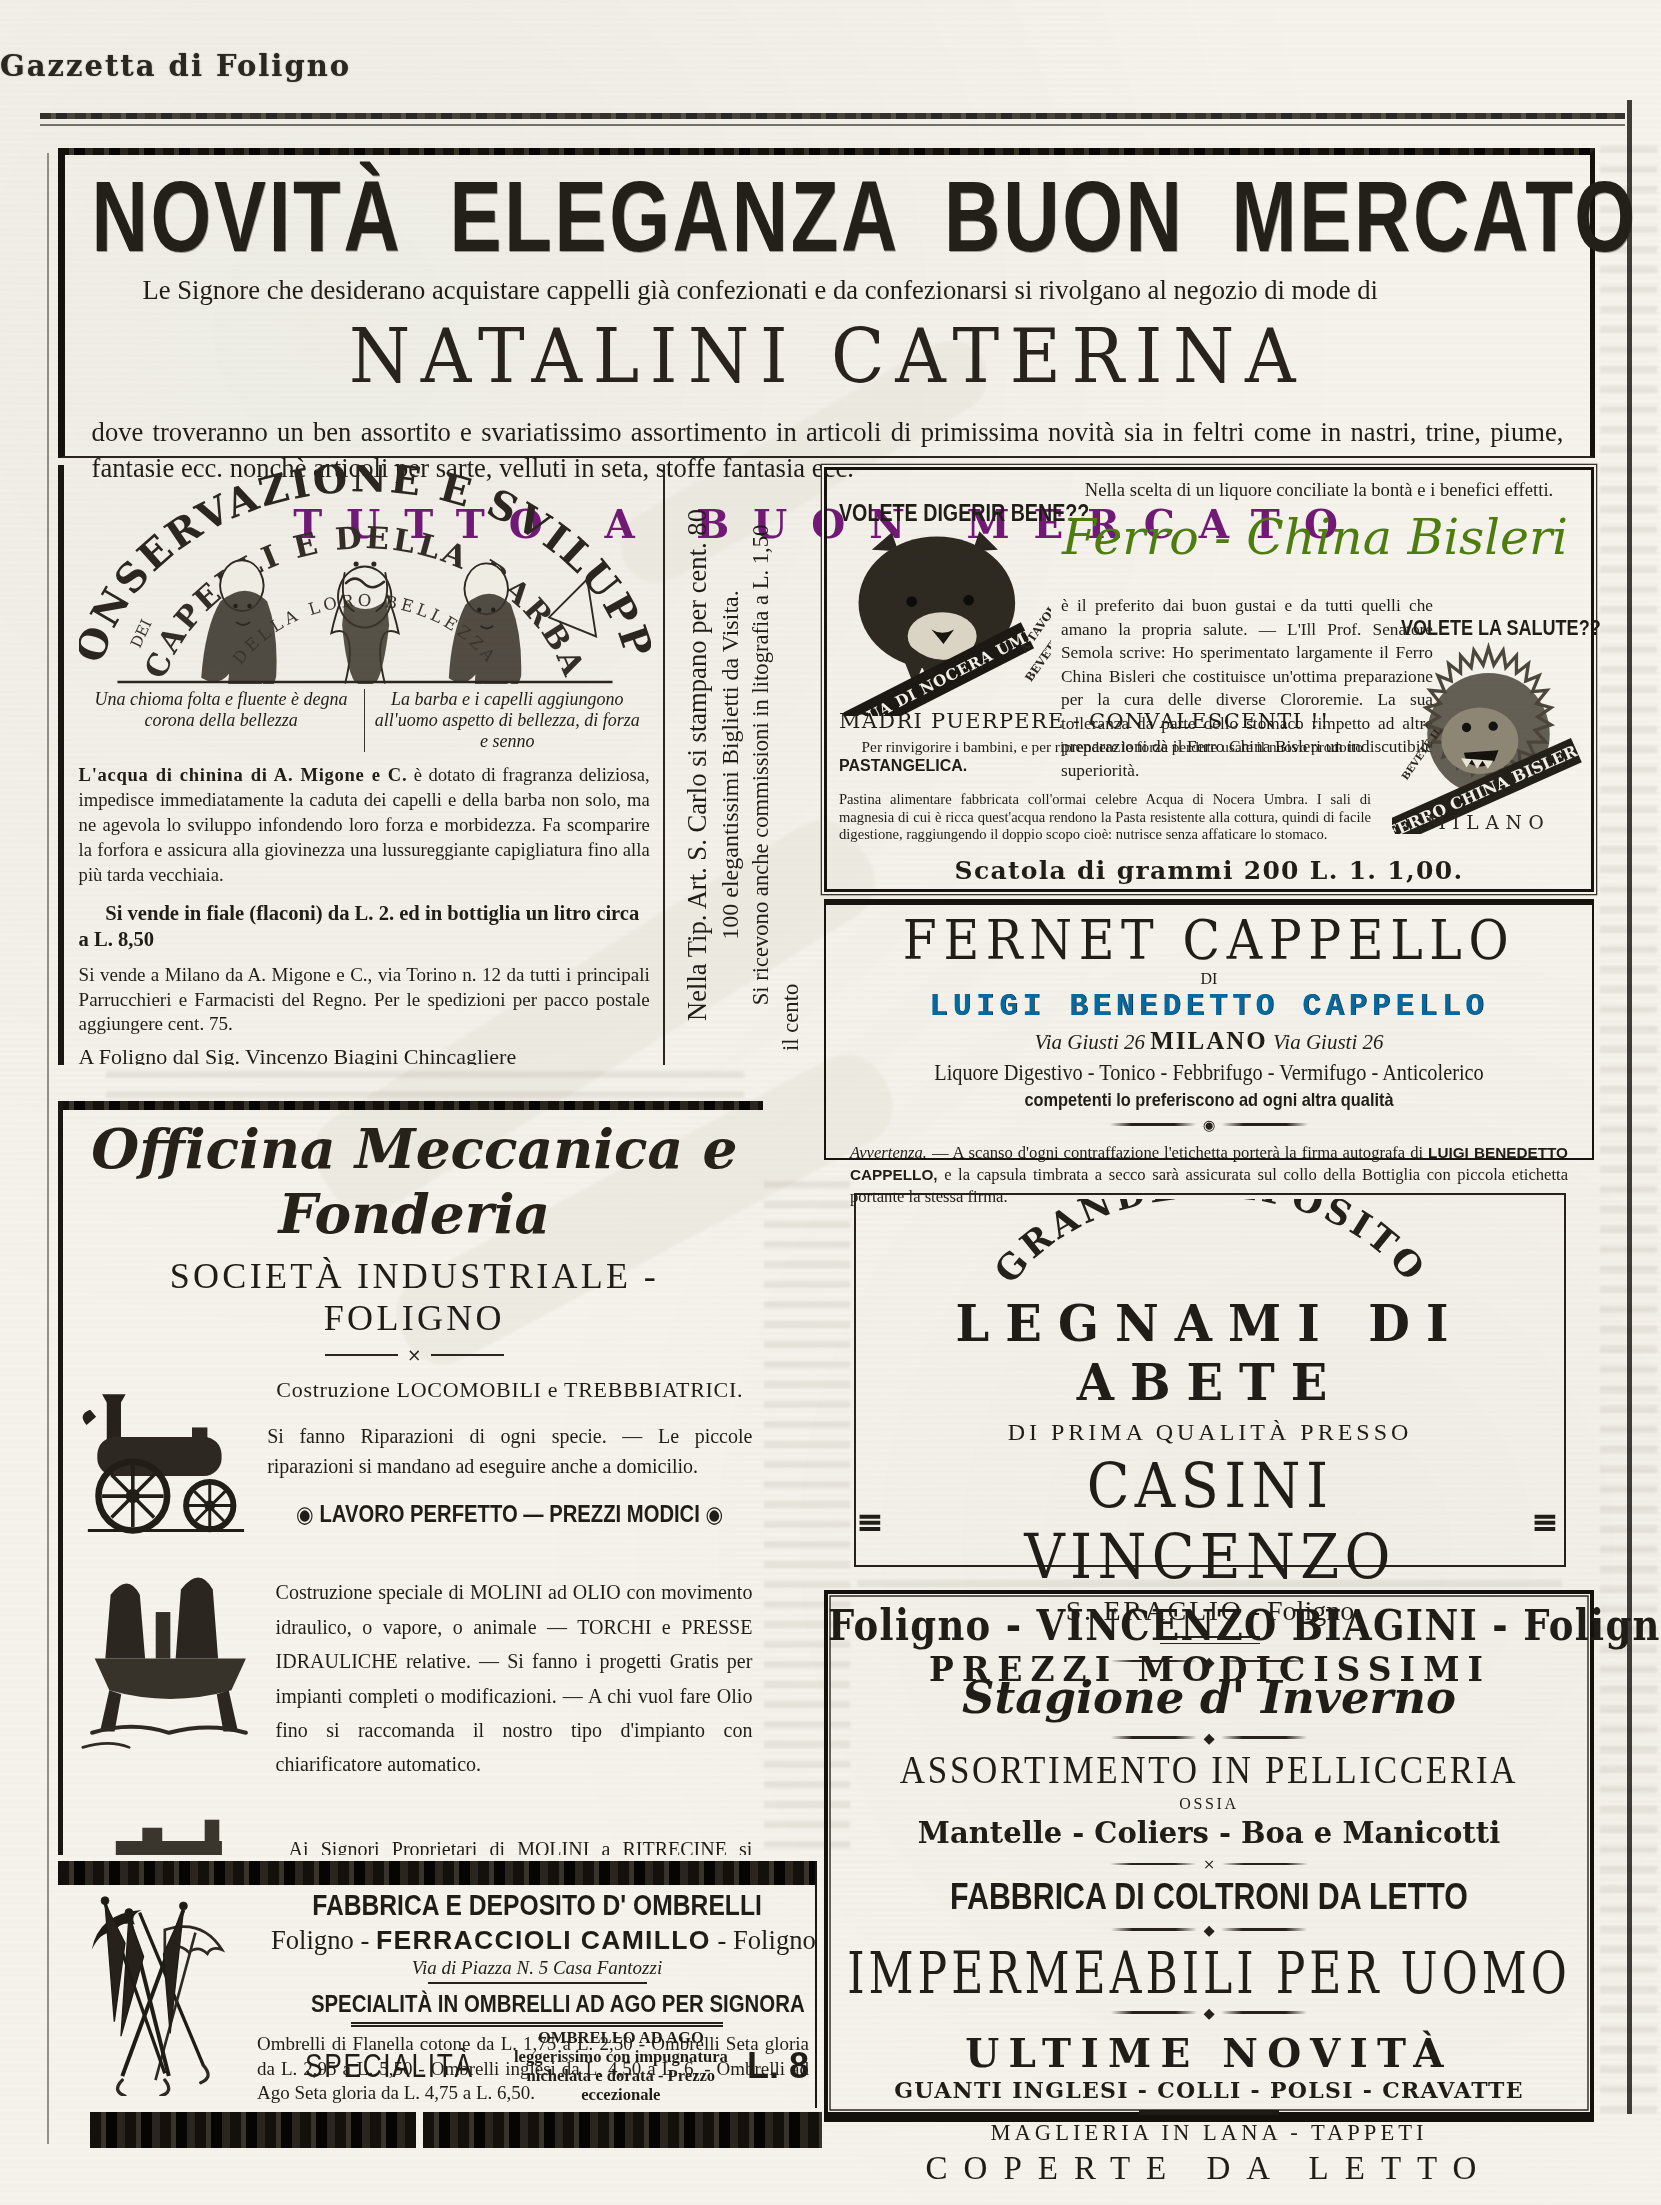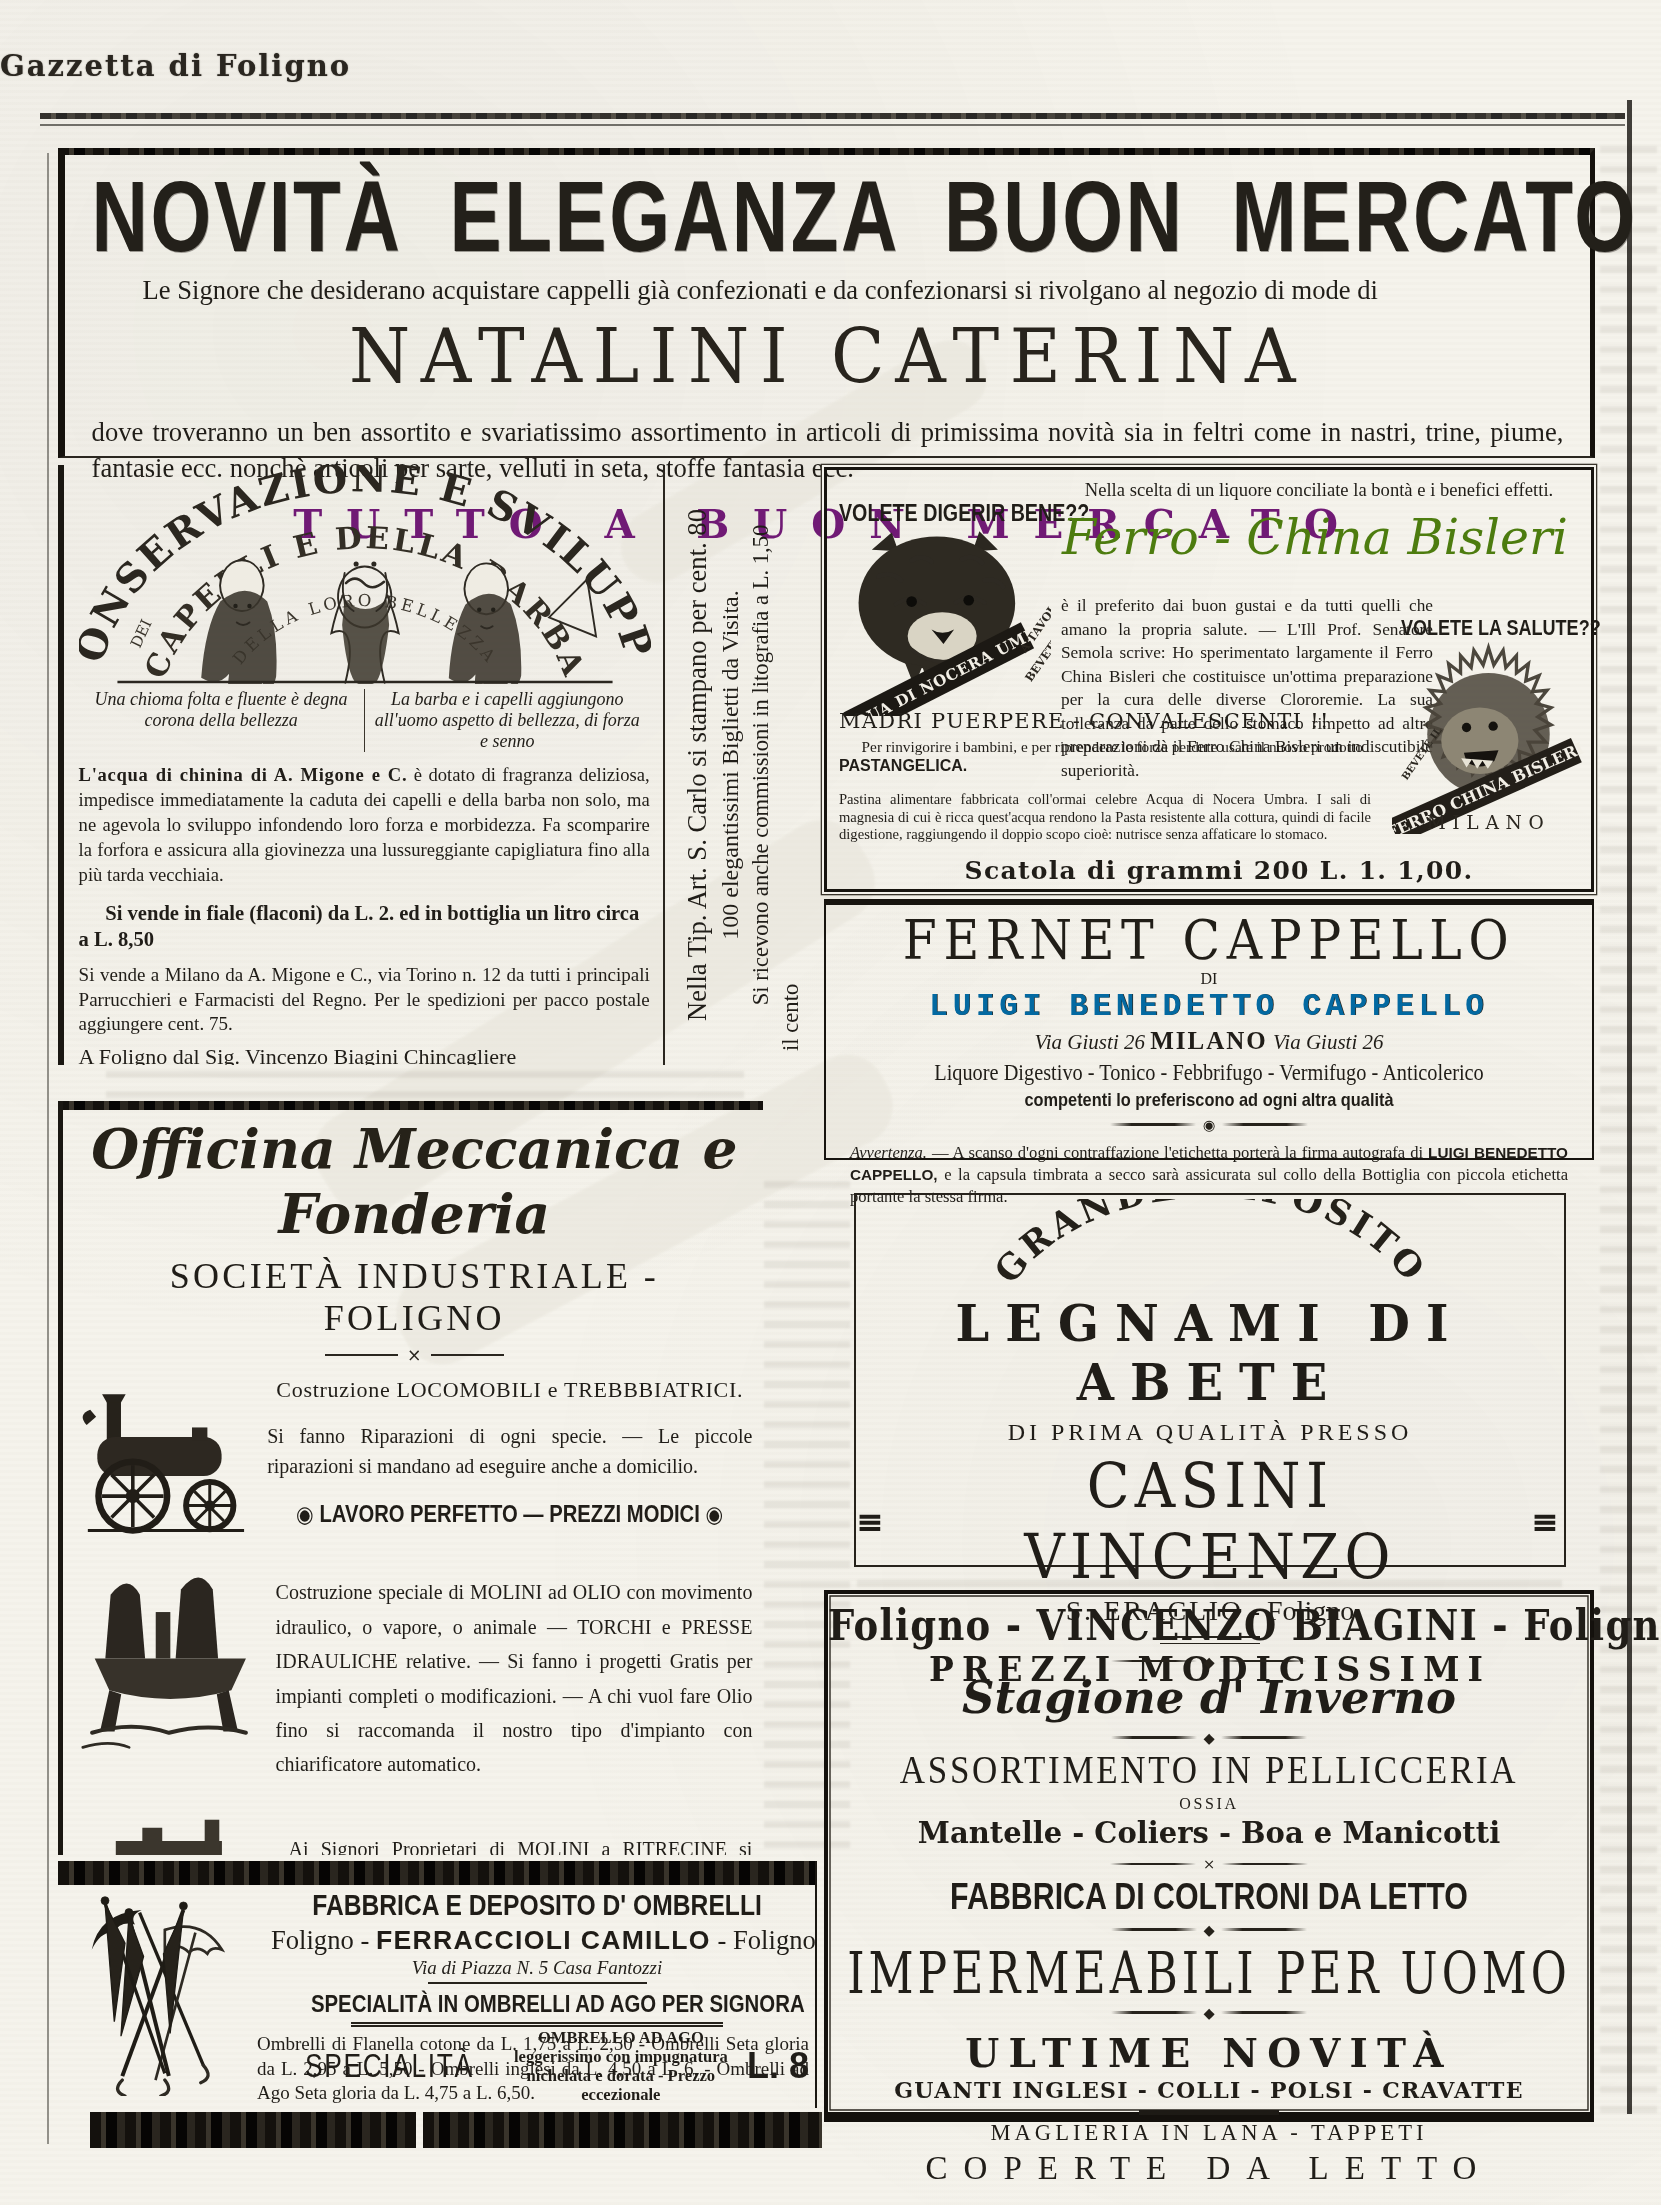--- a/index.html
+++ b/index.html
@@ -74,21 +74,21 @@
     transform:scaleX(.8);transform-origin:left;white-space:nowrap;}
   #bisleri-ad .title{top:39px;left:219px;width:538px;text-align:center;font-size:49px;font-weight:normal;font-style:italic;
     font-family:"DejaVu Serif",serif;color:#4d7c0f;}
   #bisleri-ad .body{top:124px;left:234px;width:372px;font-size:17.3px;line-height:1.36;text-align:justify;}
   #bisleri-ad .q2{top:145px;left:556px;width:199px;font-size:22px;font-weight:bold;font-family:"Liberation Sans",sans-serif;
     transform:scaleX(.82);white-space:nowrap;text-align:center;}
   #bisleri-ad .bottom{top:239px;left:12px;width:532px;}
   #bisleri-ad .madri{font-size:21px;letter-spacing:1.3px;font-family:"DejaVu Serif",serif;}
   #bisleri-ad .bp1{font-size:15.3px;line-height:1.25;margin-top:4px;text-indent:22.6px;}
   #bisleri-ad .bp2{font-size:14.6px;line-height:1.2;margin-top:2.7px;text-align:justify;}
-  #bisleri-ad .scatola{position:absolute;left:10px;bottom:4px;width:100%;text-align:center;font-size:25px;font-weight:bold;
+  #bisleri-ad .scatola{position:absolute;left:0;bottom:4px;width:100%;text-align:center;font-size:25px;font-weight:bold;
     font-family:"DejaVu Serif",serif;letter-spacing:1.3px;}
 
   
   #fernet-ad{left:824px;top:899px;width:770px;height:261px;border:2.7px solid #17140f;border-top:6px solid #17140f;
     box-sizing:border-box;text-align:center;padding-top:6.6px;}
   #fernet-ad .t1{font-size:49px;font-family:"DejaVu Serif",serif;letter-spacing:6.6px;transform:scaleY(1.12);color:#211e18;}
   #fernet-ad .di{font-size:16px;margin-top:1.3px;}
   #fernet-ad .owner{font-size:31px;font-family:Liberation Mono, monospace;font-weight:bold;letter-spacing:4.7px;margin-top:1.3px;
     color:#0369a1;text-shadow:0.7px 0 0 #2b2720;}
   #fernet-ad .addr{font-size:21px;font-style:italic;margin-top:2.7px;}

